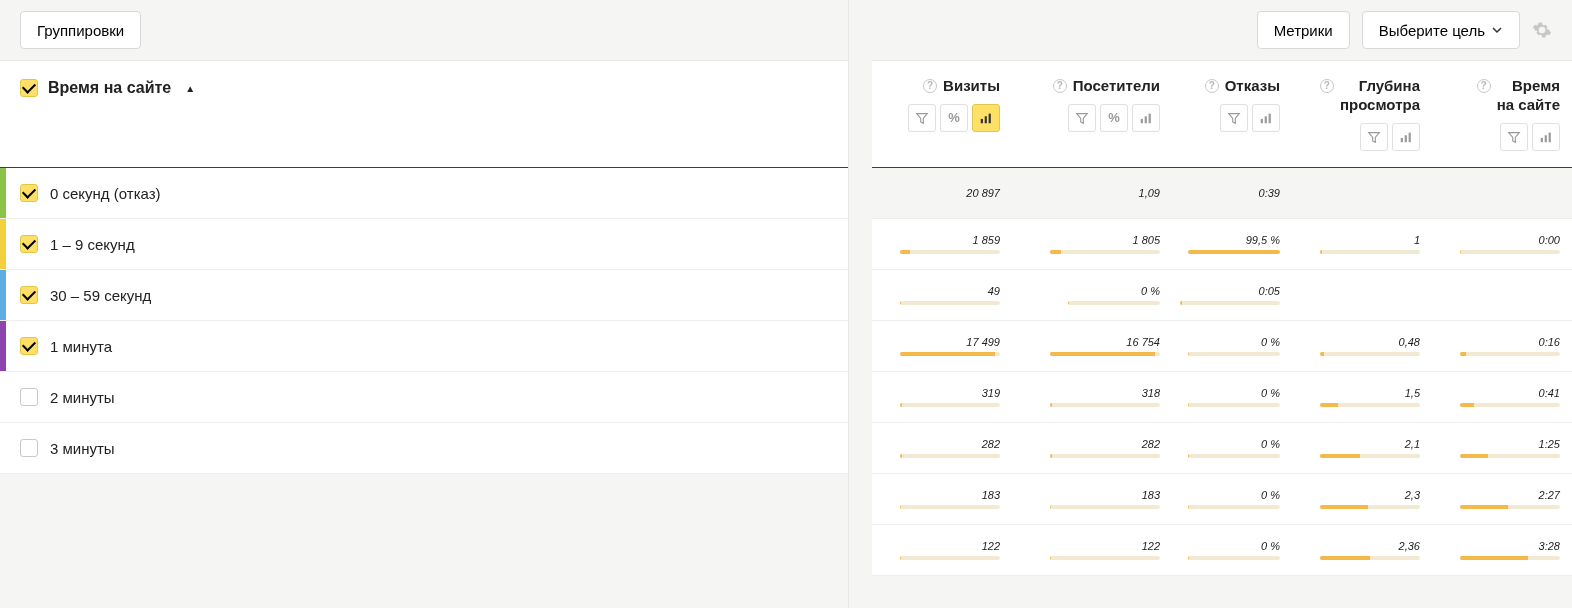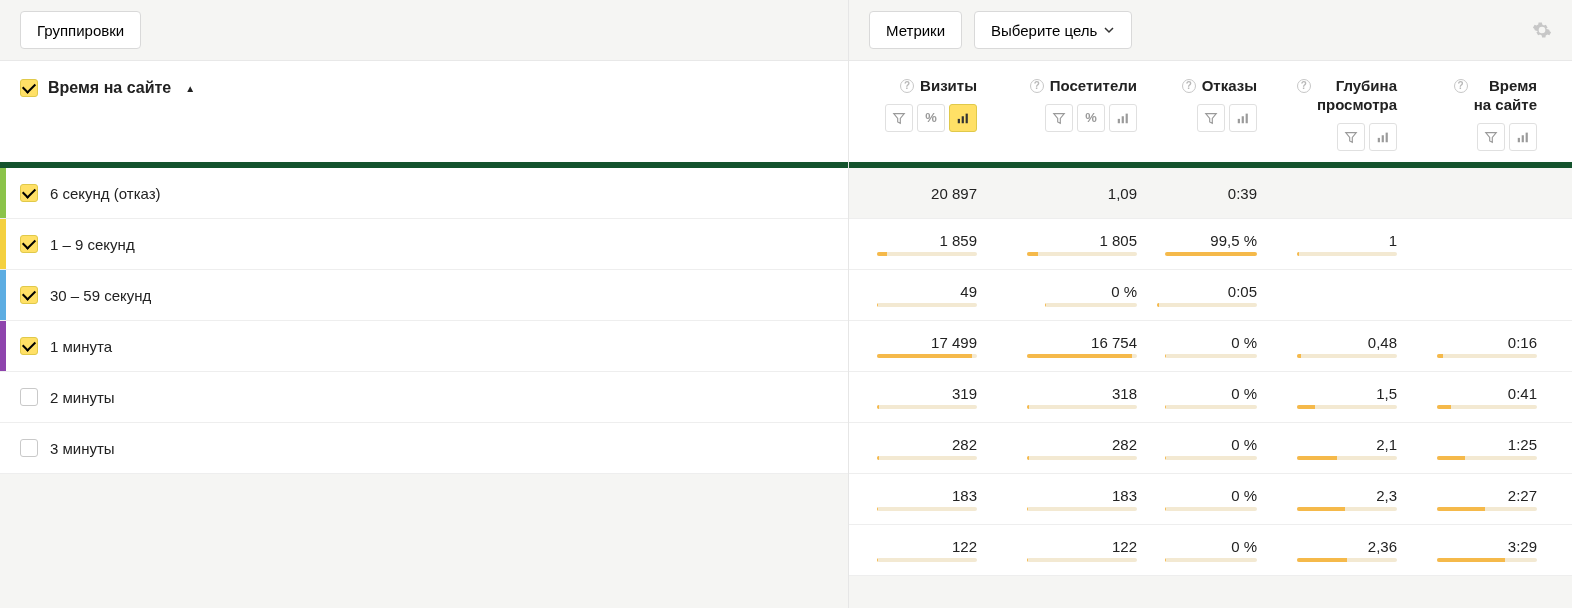--- a/index.html
+++ b/index.html
@@ -1,23 +1,23 @@
 <!DOCTYPE html>
 <html><head>
 <meta charset="utf-8">
 <style>
   * { box-sizing: border-box; margin: 0; padding: 0; }
   html, body { width: 1572px; height: 608px; font-family: Arial, "Helvetica Neue", Helvetica, sans-serif; font-size: 14px; color: #222; background: #f5f5f3; overflow: hidden; }
   .wrap { display: flex; width: 100%; height: 100%; }
   .left { flex: 0 0 848px; display: flex; flex-direction: column; }
-  .right { flex: 1 1 auto; display: flex; flex-direction: column; border-left: 1px solid #e6e6e6; }
+  .right { flex: 1 1 auto; display: flex; flex-direction: column; border-left: 1px solid #e6e6e6; align-items: flex-end; }
   .toolbar { height: 60px; display: flex; align-items: center; padding: 0 20px; gap: 12px; }
   .btn { background: #fff; border: 1px solid #d9d9d9; border-radius: 4px; height: 38px; padding: 0 16px; display: inline-flex; align-items: center; font-size: 15px; cursor: pointer; gap: 6px; }
   .gear { margin-left: auto; color: #c7c7c7; cursor: pointer; }
-  .head-row { height: 108px; background: #fff; border-top: 1px solid #e8e8e8; border-bottom: 6px solid #14532d; display: flex; align-items: flex-start; }
+  .head-row { height: 108px; background: #fff; border-top: 1px solid #e8e8e8; border-bottom: 1px solid #14532d; display: flex; align-items: flex-start; }
   .left .head-row { padding: 18px 20px; align-items: flex-start; }
   .dim-title { display: flex; align-items: center; gap: 10px; font-weight: 700; font-size: 16px; }
   .sort-arrow { font-size: 10px; margin-left: 4px; color: #222; }
   .checkbox { width: 18px; height: 18px; border: 1px solid #c9c9c9; border-radius: 3px; background: #fff; display: inline-flex; align-items: center; justify-content: center; flex-shrink: 0; cursor: pointer; }
   .checkbox.checked { background: #ffe066; border-color: #e0c94a; }
   .checkbox.checked::after { content: ""; width: 10px; height: 6px; border-left: 2px solid #000; border-bottom: 2px solid #000; transform: rotate(-45deg) translate(1px,-1px); }
   .cols { display: grid; grid-template-columns: 140px 160px 120px 140px 140px; height: 100%; width: 100%; }
   .colh { padding: 16px 12px 6px 0; display: flex; flex-direction: column; align-items: flex-end; gap: 8px; }
   .colh .title { display: flex; gap: 6px; align-items: flex-start; font-weight: 700; font-size: 15px; line-height: 1.25; text-align: right; justify-content: flex-end; }
   .help { width: 14px; height: 14px; border: 1px solid #c7c7c7; border-radius: 50%; color: #b8b8b8; font-size: 10px; display: inline-flex; align-items: center; justify-content: center; flex-shrink: 0; margin-top: 2px; }
@@ -26,21 +26,21 @@
   .tool.active { background: #ffe066; border-color: #e0c94a; color: #333; }
   .rows { flex: 1 1 auto; overflow: hidden; }
   .row { height: 51px; display: flex; align-items: center; border-bottom: 1px solid #eee; background: #fff; }
   .row.total { background: #f5f5f3; }
   .left .row { padding: 0 20px; gap: 12px; position: relative; }
   .stripe { position: absolute; left: 0; top: 0; bottom: 0; width: 6px; }
   .row-label { font-size: 15px; color: #222; }
   .row.total .row-label { color: #666; }
   .right .row { padding: 0; }
   .cells { display: grid; grid-template-columns: 140px 160px 120px 140px 140px; width: 100%; height: 100%; }
-  .cell { display: flex; flex-direction: column; align-items: flex-end; justify-content: center; padding: 0 12px 0 0; font-size: 15px; gap: 4px; }
+  .cell { display: flex; flex-direction: column; align-items: flex-end; justify-content: center; padding: 0 12px 0 0; font-size: 11px; gap: 4px; font-style: italic; }
   .cell .val { line-height: 1; }
   .bar { width: 110px; height: 4px; background: #f3e9d2; border-radius: 2px; overflow: hidden; }
   .bar .fill { height: 100%; background: #f5b94a; }
   .cell.c1 .bar, .cell.c4 .bar { width: 100px; }
   .cell.c2 .bar { width: 110px; }
   .cell.c3 .bar { width: 92px; }
   .cell.c5 .bar { width: 100px; }
   svg { display: block; }
 </style>
 </head>
@@ -58,21 +58,21 @@
       <div class="dim-title">
         <span class="checkbox checked"></span>
         <span>Время на сайте</span>
         <span class="sort-arrow">▲</span>
       </div>
     </div>
     <div class="rows" id="left-rows">
         <div class="row">
           <span class="stripe" style="background:#8bc34a"></span>
           <span class="checkbox checked"></span>
-          <span class="row-label">6 секунд (отказ)</span>
+          <span class="row-label">0 секунд (отказ)</span>
         </div>
         <div class="row">
           <span class="stripe" style="background:#f4d03f"></span>
           <span class="checkbox checked"></span>
           <span class="row-label">1 – 9 секунд</span>
         </div>
         <div class="row">
           <span class="stripe" style="background:#5dade2"></span>
           <span class="checkbox checked"></span>
           <span class="row-label">30 – 59 секунд</span>
@@ -253,20 +253,26 @@
               <div class="bar">
                 <div class="fill" style="width:100%"></div>
               </div>
             </div>
             <div class="cell c4">
               <span class="val">1</span>
               <div class="bar">
                 <div class="fill" style="width:2%"></div>
               </div>
             </div>
+            <div class="cell c5">
+              <span class="val">0:00</span>
+              <div class="bar">
+                <div class="fill" style="width:1%"></div>
+              </div>
+            </div>
           </div>
         </div>
         <div class="row">
           <div class="cells">
             <div class="cell c1">
               <span class="val">49</span>
               <div class="bar">
                 <div class="fill" style="width:1%"></div>
               </div>
             </div>
@@ -440,21 +446,21 @@
                 <div class="fill" style="width:1%"></div>
               </div>
             </div>
             <div class="cell c4">
               <span class="val">2,36</span>
               <div class="bar">
                 <div class="fill" style="width:50%"></div>
               </div>
             </div>
             <div class="cell c5">
-              <span class="val">3:29</span>
+              <span class="val">3:28</span>
               <div class="bar">
                 <div class="fill" style="width:68%"></div>
               </div>
             </div>
           </div>
         </div>
       </div>
   </div>
 </div>
 

